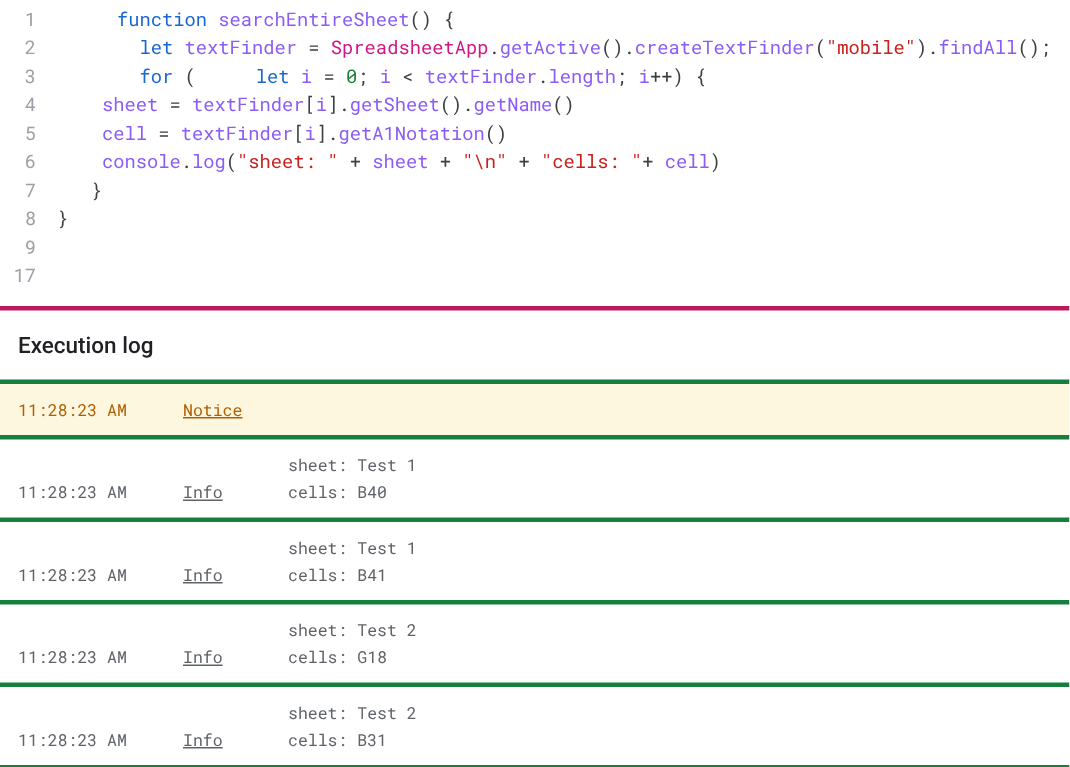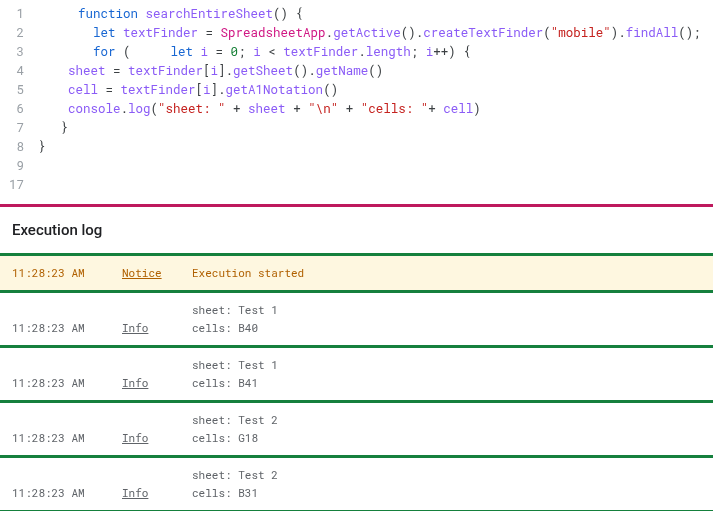--- a/index.html
+++ b/index.html
@@ -84,21 +84,20 @@
     </div>
   <div class="code"><div><span class="kw">function</span><span class="pun"> </span><span class="fn">searchEntireSheet</span><span class="pun">() {</span></div><div><span class="pun">  </span><span class="kw">let</span><span class="pun"> </span><span class="fn">textFinder</span><span class="pun"> = </span><span class="cls">SpreadsheetApp</span><span class="pun">.</span><span class="fn">getActive</span><span class="pun">().</span><span class="fn">createTextFinder</span><span class="pun">(</span><span class="str">"mobile"</span><span class="pun">).</span><span class="fn">findAll</span><span class="pun">();</span></div><div><span class="pun"></span></div><div><span class="pun">  </span><span class="kw">for</span><span class="pun"> (</span><span class="kw">let</span><span class="pun"> </span><span class="fn">i</span><span class="pun"> = </span><span class="num">0</span><span class="pun">; </span><span class="fn">i</span><span class="pun"> &lt; </span><span class="fn">textFinder</span><span class="pun">.</span><span class="fn">length</span><span class="pun">; </span><span class="fn">i</span><span class="pun">++) {</span></div><div><span class="pun">    </span><span class="fn">sheet</span><span class="pun"> = </span><span class="fn">textFinder</span><span class="pun">[</span><span class="fn">i</span><span class="pun">].</span><span class="fn">getSheet</span><span class="pun">().</span><span class="fn">getName</span><span class="pun">()</span></div><div><span class="pun">    </span><span class="fn">cell</span><span class="pun"> = </span><span class="fn">textFinder</span><span class="pun">[</span><span class="fn">i</span><span class="pun">].</span><span class="fn">getA1Notation</span><span class="pun">()</span></div><div><span class="pun">    </span><span class="fn">console</span><span class="pun">.</span><span class="fn">log</span><span class="pun">(</span><span class="str">"sheet: "</span><span class="pun"> + </span><span class="fn">sheet</span><span class="pun"> + </span><span class="str">"\n"</span><span class="pun"> + </span><span class="str">"cells: "</span><span class="pun">+ </span><span class="fn">cell</span><span class="pun">)</span></div><div><span class="pun">   }</span></div><div><span class="pun">}</span></div><div><span class="pun"></span></div></div>
 </div>
 
 <div class="title">Execution log</div>
 
 <div>
     <div class="log-row notice">
       <div class="log-time">11:28:23 AM</div>
       <div class="log-level">Notice</div>
-      <div class="log-msg">Execution started</div>
     </div>
     <div class="log-row info">
       <div class="log-time">11:28:23 AM</div>
       <div class="log-level">Info</div>
       <div class="log-msg">sheet: Test 1
 cells: B40</div>
     </div>
     <div class="log-row info">
       <div class="log-time">11:28:23 AM</div>
       <div class="log-level">Info</div>

